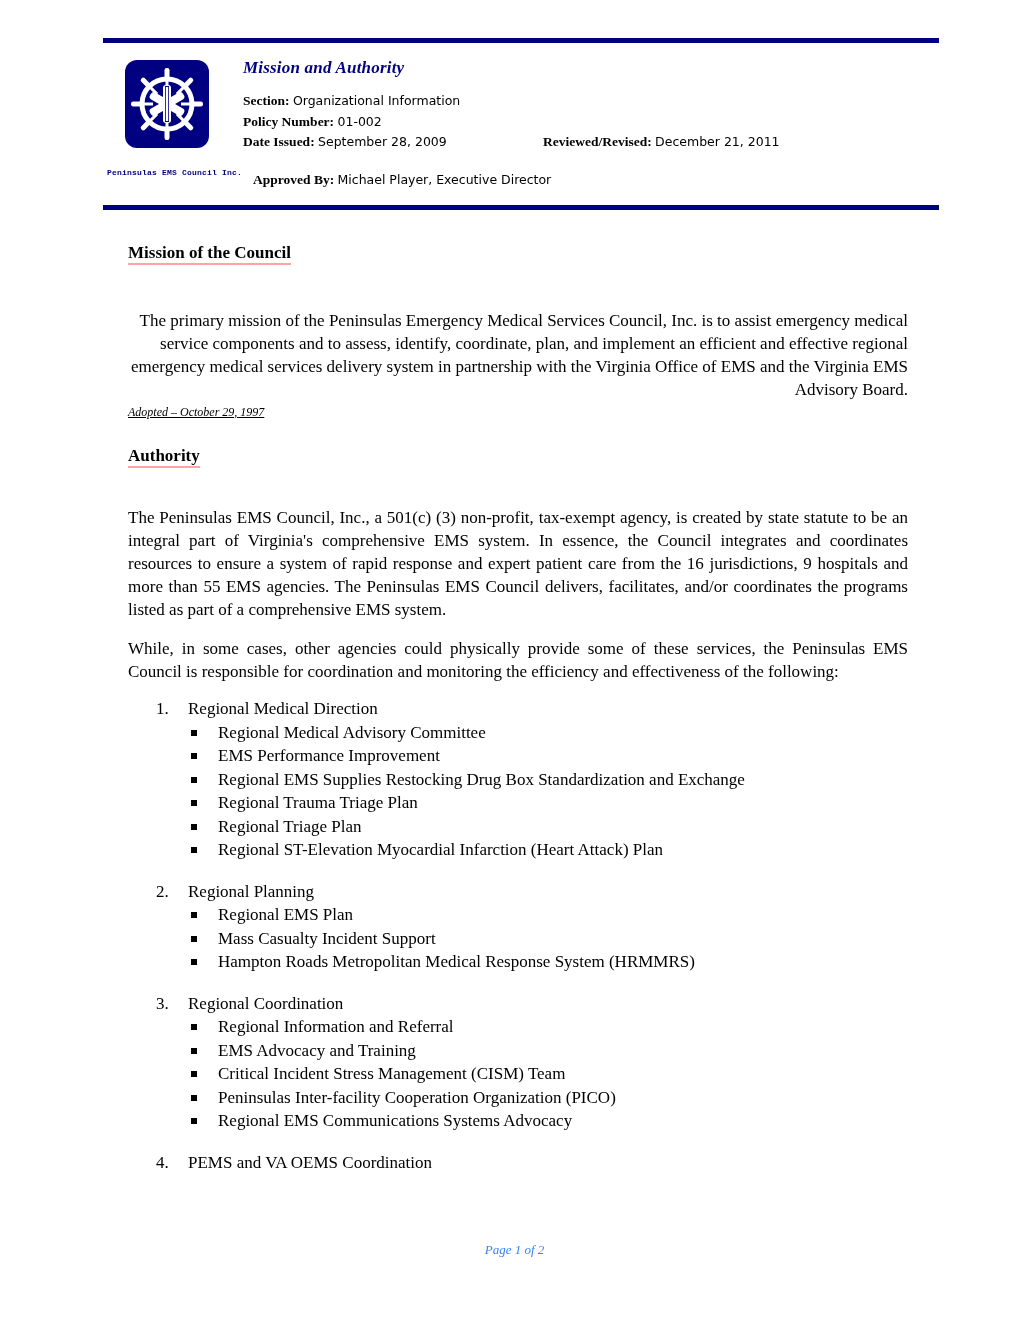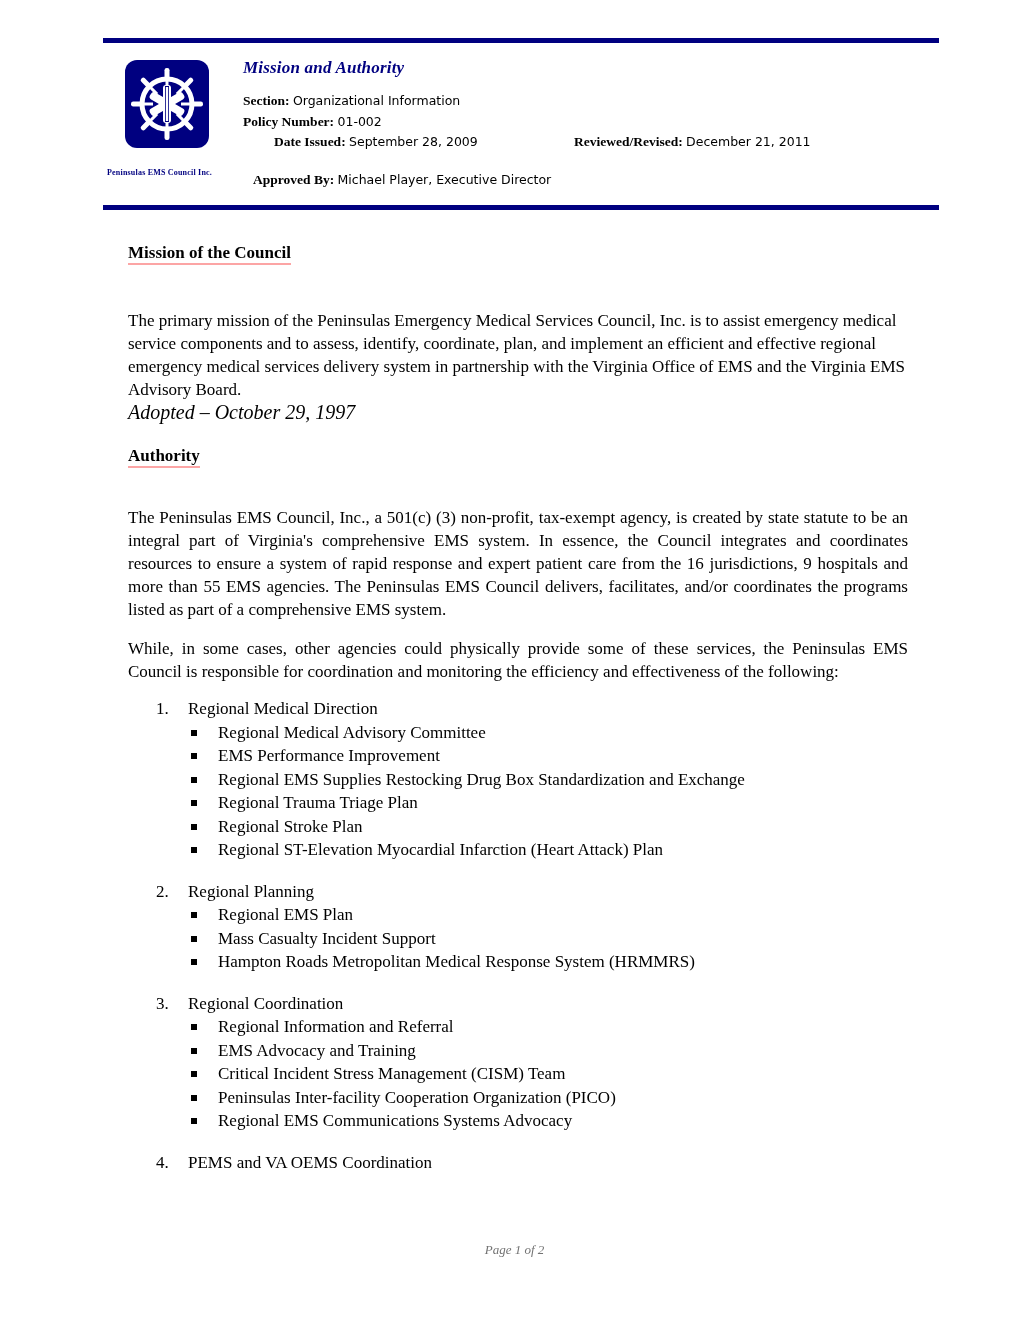--- a/index.html
+++ b/index.html
@@ -49,21 +49,21 @@
     position: absolute;
     left: -18px;
     top: 108px;
     width: 130px;
     text-align: left;
     color: #000080;
     font-size: 8px;
     font-weight: bold;
     letter-spacing: 0.2px;
     white-space: nowrap;
-    font-family: Liberation Serif, serif;
+    font-family: Liberation Mono, monospace;
   }
 
   .header-fields {
     position: absolute;
     left: 243px;
     top: 58px;
     width: 690px;
   }
   .doc-title {
     color: #000080;
@@ -82,21 +82,20 @@
   .field-label {
     font-weight: bold;
     font-family: "Liberation Serif", "DejaVu Serif", serif;
   }
   .field-value {
     font-family: "DejaVu Sans", "Liberation Sans", sans-serif;
     font-size: 12.5px;
   }
   .field-line-split {
     position: relative;
-    margin-left: 31px;
   }
   .field-right {
     position: absolute;
     left: 300px;
     top: 0;
   }
   .approved-line {
     position: absolute;
     left: 253px;
     top: 172px;
@@ -118,31 +117,32 @@
     padding: 0;
     display: inline-block;
     border-bottom: 2px solid #fca5a5;
     line-height: 20px;
   }
   .head-wrap { margin-bottom: 0; }
   p.body-text {
     font-size: 17px;
     line-height: 23px;
     margin: 0 0 0 0;
-    text-align: left;
+    text-align: right;
   }
   p.justify {
     text-align: justify;
     text-justify: inter-word;
   }
   .adopted {
     font-style: italic;
-    font-size: 20px;
+    font-size: 12px;
     line-height: 23px;
     margin: 0;
+    text-decoration: underline;
   }
   .gap-22 { height: 22px; }
   .gap-16 { height: 16px; }
 
   ol.numlist {
     list-style: none;
     margin: 14px 0 0 0;
     padding: 0;
   }
   ol.numlist > li {
@@ -179,21 +179,21 @@
     height: 6px;
     background: #000000;
   }
 
   .footer {
     position: absolute;
     left: 0;
     top: 1242px;
     width: 1029px;
     text-align: center;
-    color: #737373;
+    color: #3b82f6;
     font-style: italic;
     font-size: 13px;
     font-family: "Liberation Serif", "DejaVu Serif", serif;
   }
 </style>
 </head>
 <body>
 
 <div class="page">
 
@@ -293,21 +293,21 @@
 
       <li>
         <span class="num">1.</span>
         <span>Regional Medical Direction</span>
         <ul class="sublist">
           <li><span class="sq"></span><span>Regional Medical Advisory Committee</span></li>
           <li><span class="sq"></span></li>
           <li><span class="sq"></span><span>EMS Performance Improvement</span></li>
           <li><span class="sq"></span><span>Regional EMS Supplies Restocking Drug Box Standardization and Exchange</span></li>
           <li><span class="sq"></span><span>Regional Trauma Triage Plan</span></li>
-          <li><span class="sq"></span><span>Regional Stroke Plan</span></li>
+          <li><span class="sq"></span><span>Regional Triage Plan</span></li>
           <li><span class="sq"></span><span>Regional ST-Elevation Myocardial Infarction (Heart Attack) Plan</span></li>
         </ul>
       </li>
 
       <li>
         <span class="num">2.</span>
         <span>Regional Planning</span>
         <ul class="sublist">
           <li><span class="sq"></span><span>Regional EMS Plan</span></li>
           <li><span class="sq"></span><span>Mass Casualty Incident Support</span></li>

